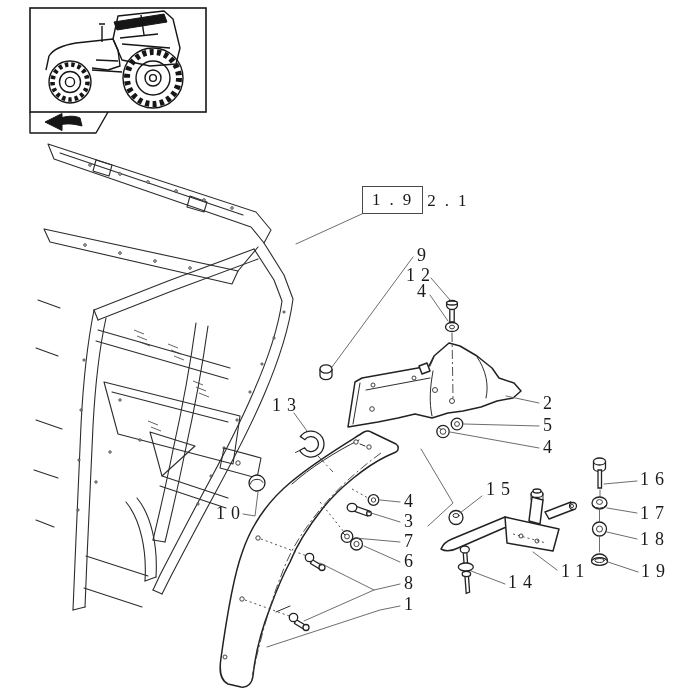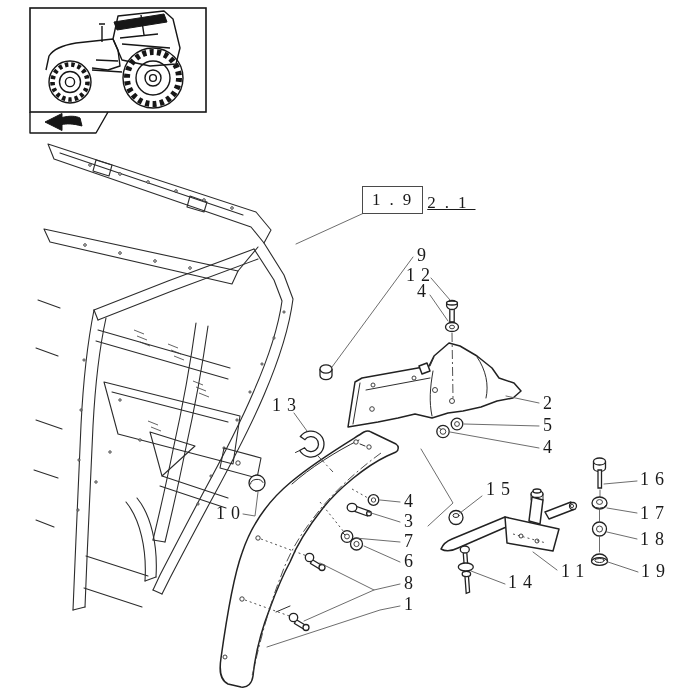--- a/index.html
+++ b/index.html
@@ -14,24 +14,24 @@
   .ld{fill:none;stroke:#5c5c5c;stroke-width:0.9;stroke-linecap:round;}
   .dashdot{fill:none;stroke:#3c3c3c;stroke-width:0.9;stroke-dasharray:9 3 2 3;}
   .dotted{fill:none;stroke:#3c3c3c;stroke-width:0.9;stroke-dasharray:2 3;}
   .hole{fill:#ffffff;stroke:#2c2c2c;stroke-width:0.9;}
   .hatch{fill:none;stroke:#3a3a3a;stroke-width:0.8;}
   .callout{font-family:"Liberation Serif",serif;font-size:18px;letter-spacing:6px;
            fill:#1a1a1a;cursor:pointer;}
   .thumb-line{fill:none;stroke:#161616;stroke-width:1.4;stroke-linejoin:round;}
   .thumb-fill{fill:#161616;stroke:#161616;}
   
-  .code-label{position:absolute;left:362px;top:186px;display:flex;align-items:center;
+  .code-label{position:absolute;left:362px;top:186px;display:flex;align-items:flex-start;
               font-size:17px;color:#1a1a1a;line-height:1;}
   .code-box{border:1.6px solid #4a4a4a;padding:4px 2px 5px 9px;letter-spacing:9px;background:#fff;}
-  .code-suffix{padding:5.6px 0 0 4px;letter-spacing:9px;text-decoration:underline;}
+  .code-suffix{padding:5.6px 0 0 4px;letter-spacing:9px;}
 </style>
 </head>
 <body>
 
 <div class="stage">
 
 <svg width="700" height="700" viewBox="0 0 700 700" xmlns="http://www.w3.org/2000/svg">
 
   <g>
 

